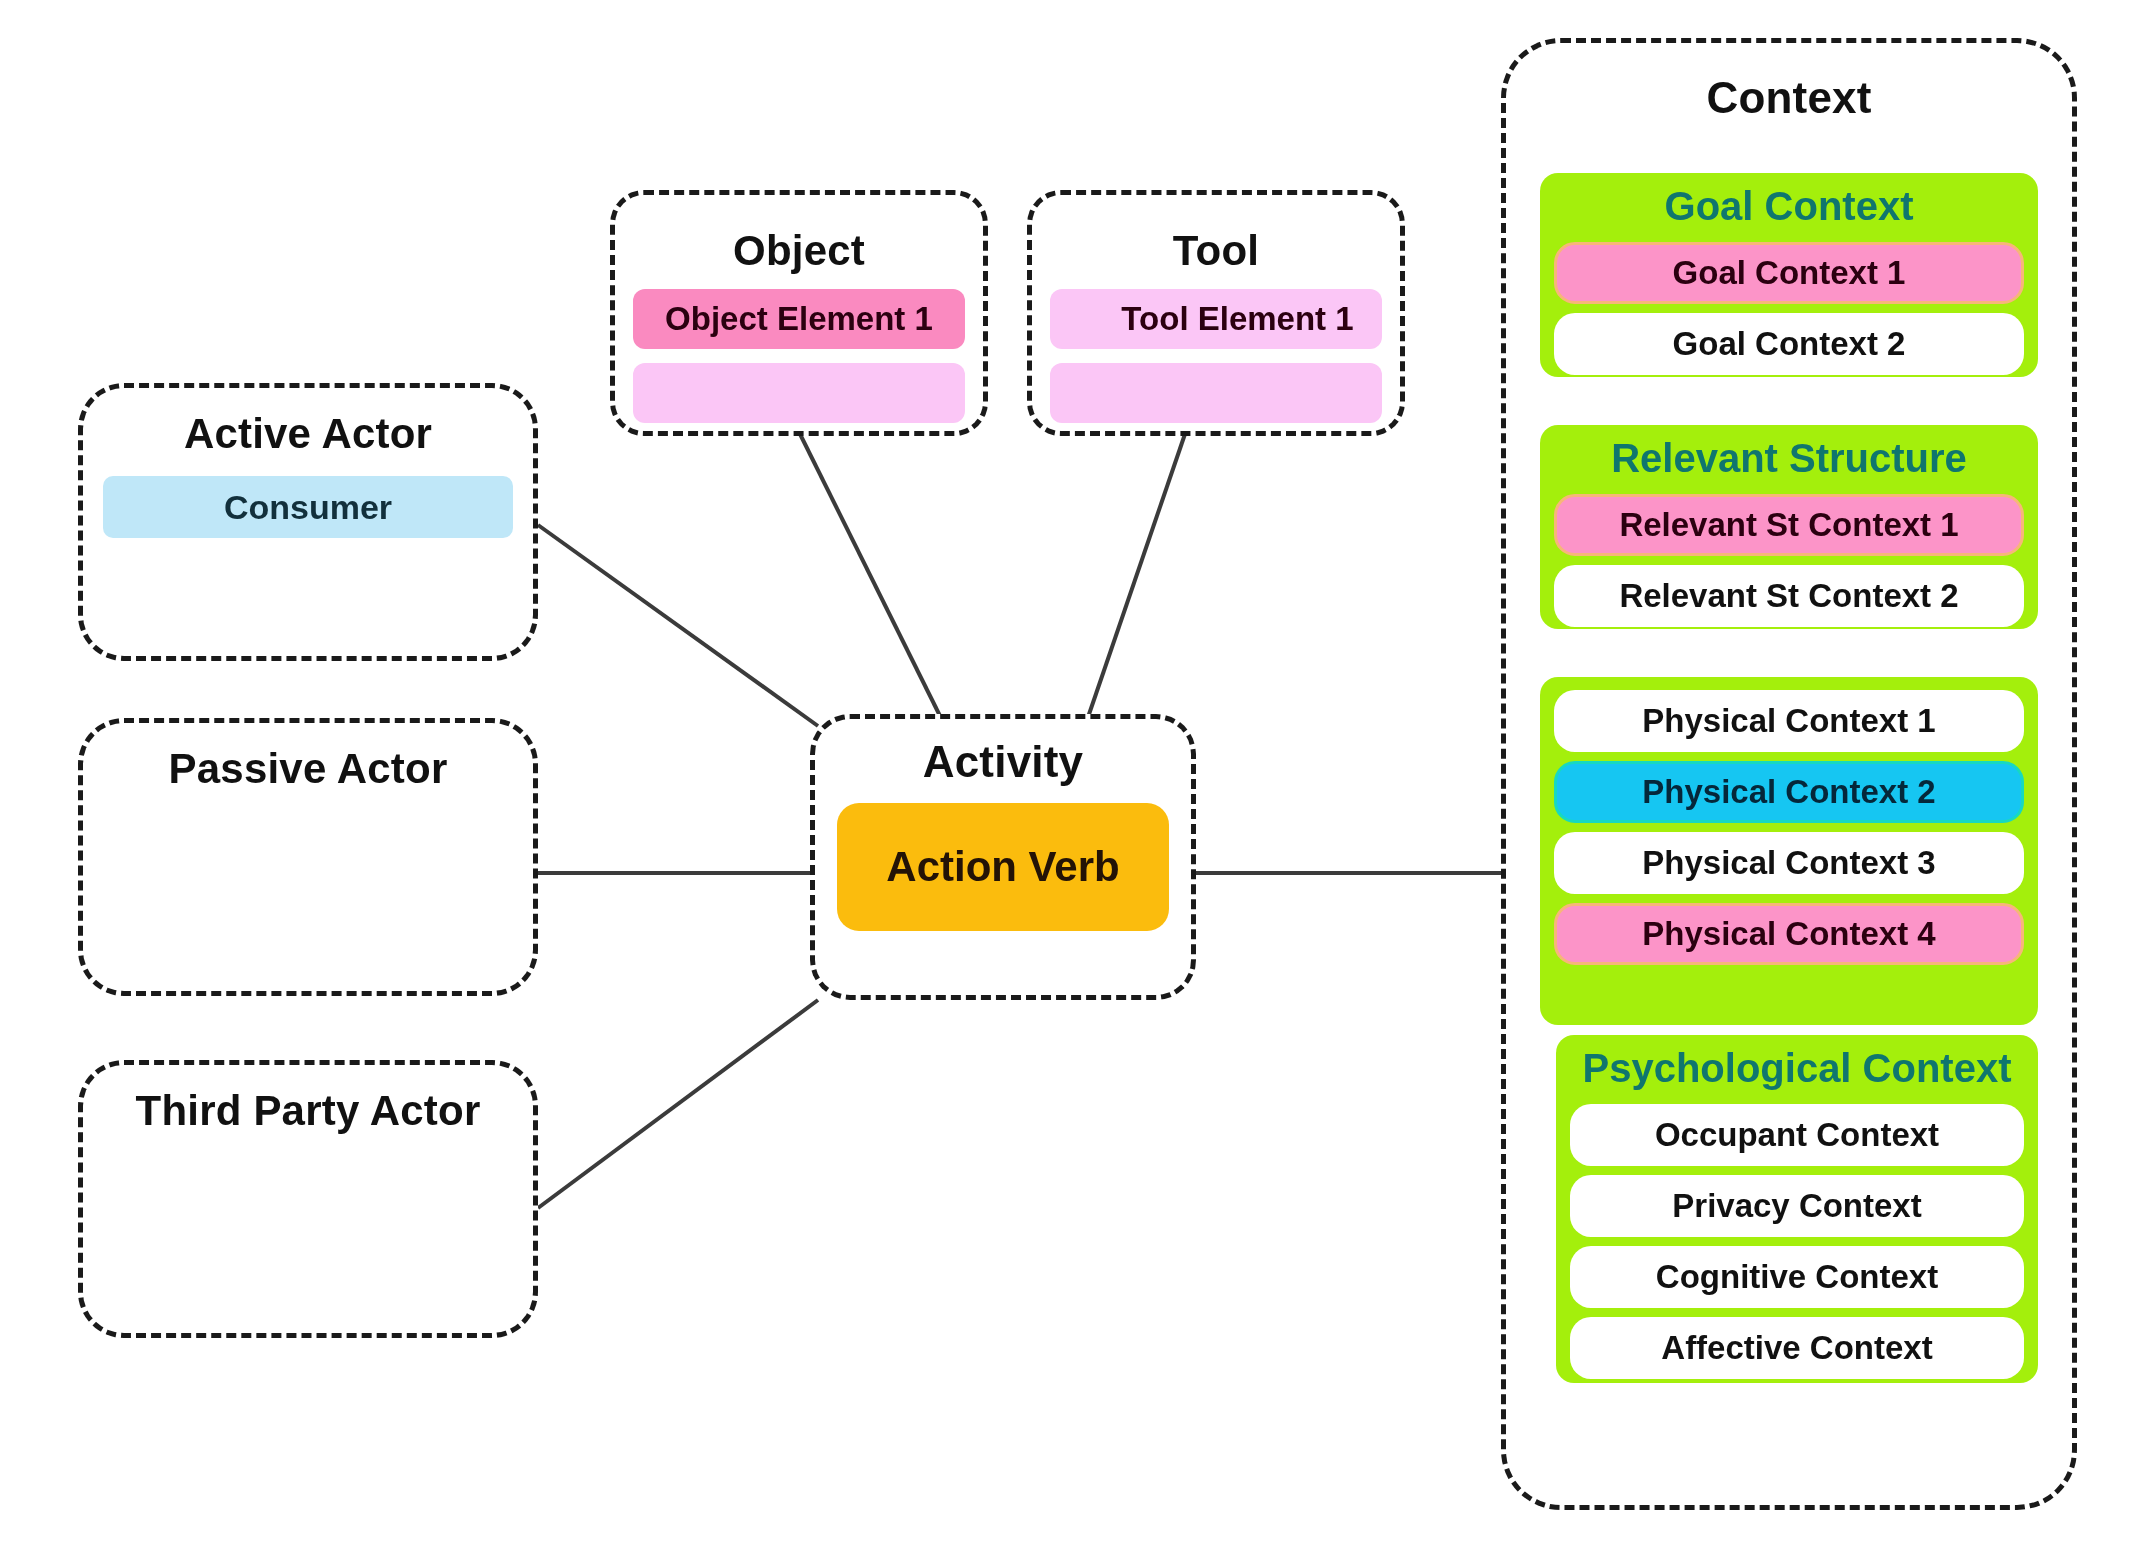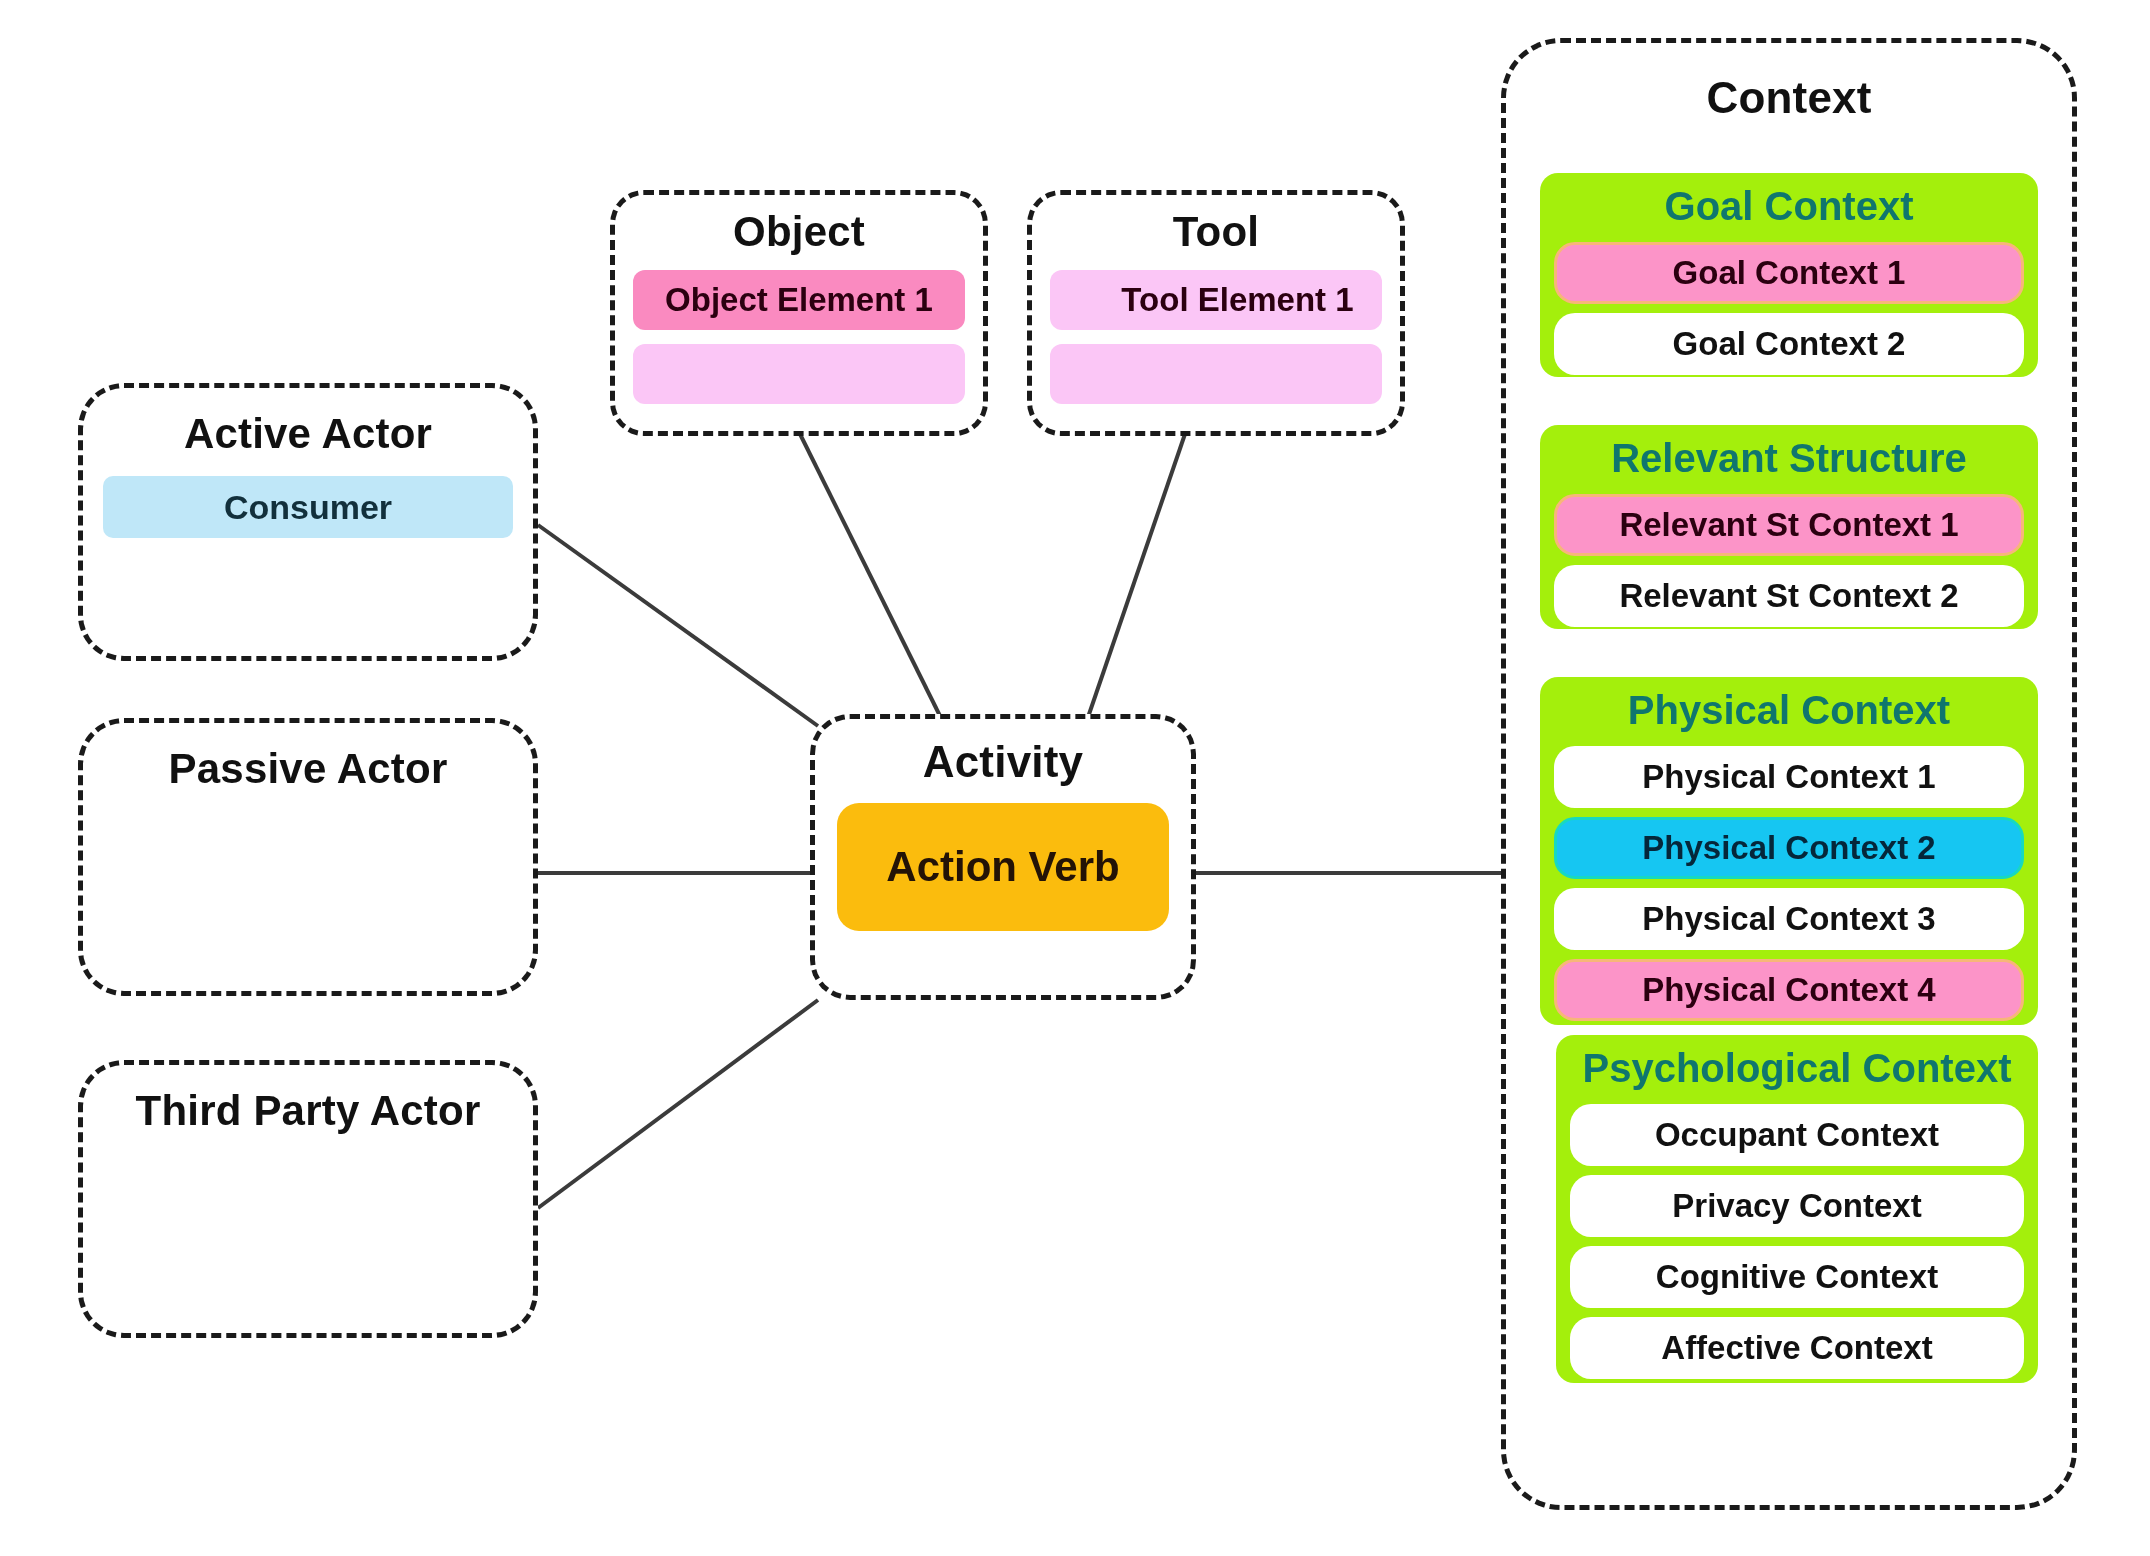--- a/index.html
+++ b/index.html
@@ -59,21 +59,21 @@
     font-size: 34px;
     font-weight: bold;
     border-radius: 10px;
     color: #111111;
   }
   .chip-blue { background: #bfe7f8; color: #12303c; }
 
   
   .ot-title {
     font-size: 42px;
-    margin-top: 13px;
+    margin-top: 32px;
   }
   .ot-chip {
     box-sizing: border-box;
     margin: 14px 18px 0 18px;
     height: 60px;
     display: flex;
     align-items: center;
     justify-content: center;
     font-size: 33px;
     font-weight: bold;
@@ -195,21 +195,20 @@
       <div class="ctx-row white">Goal Context 2</div>
     </div>
 
     <div class="ctx-group" style="top:382px; height:204px;">
       <div class="ctx-group-label">Relevant Structure</div>
       <div class="ctx-row pink">Relevant St Context 1</div>
       <div class="ctx-row white">Relevant St Context 2</div>
     </div>
 
     <div class="ctx-group" style="top:634px; height:348px;">
-      <div class="ctx-group-label">Physical Context</div>
       <div class="ctx-row white">Physical Context 1</div>
       <div class="ctx-row cyan">Physical Context 2</div>
       <div class="ctx-row white">Physical Context 3</div>
       <div class="ctx-row pink">Physical Context 4</div>
     </div>
 
     <div class="ctx-group" style="top:992px; height:348px;margin-left:16px;">
       <div class="ctx-group-label">Psychological Context</div>
       <div class="ctx-row white">Occupant Context</div>
       <div class="ctx-row white">Privacy Context</div>

